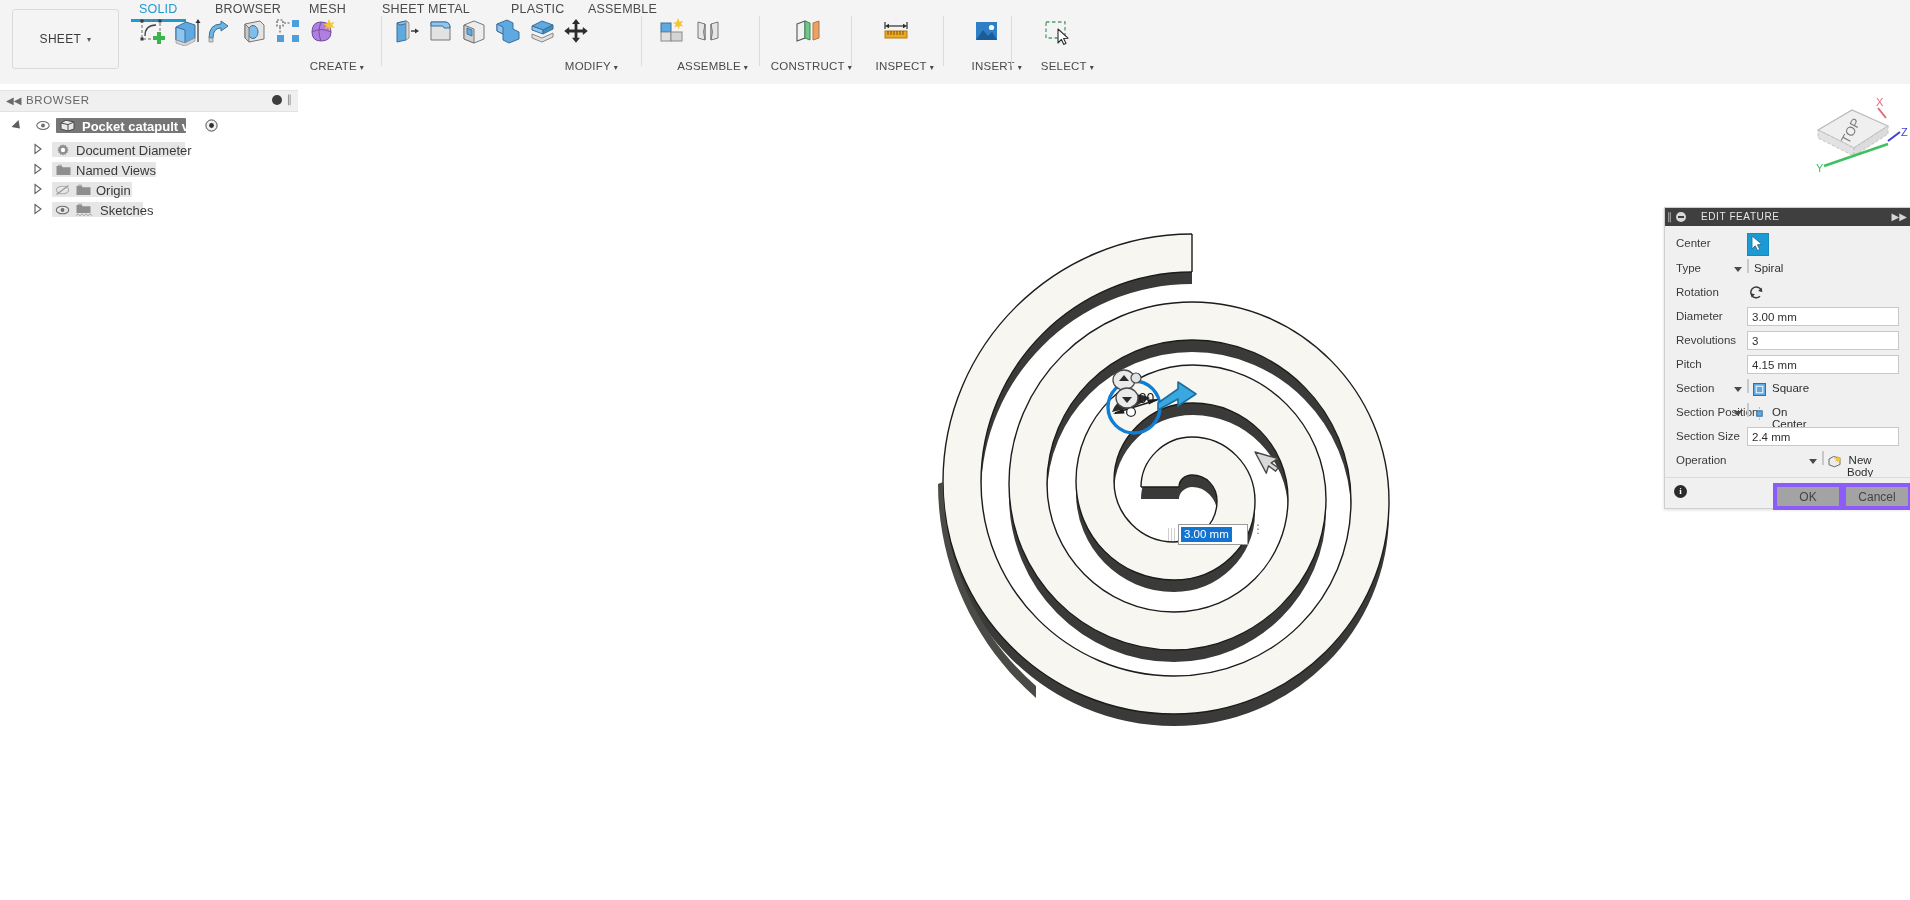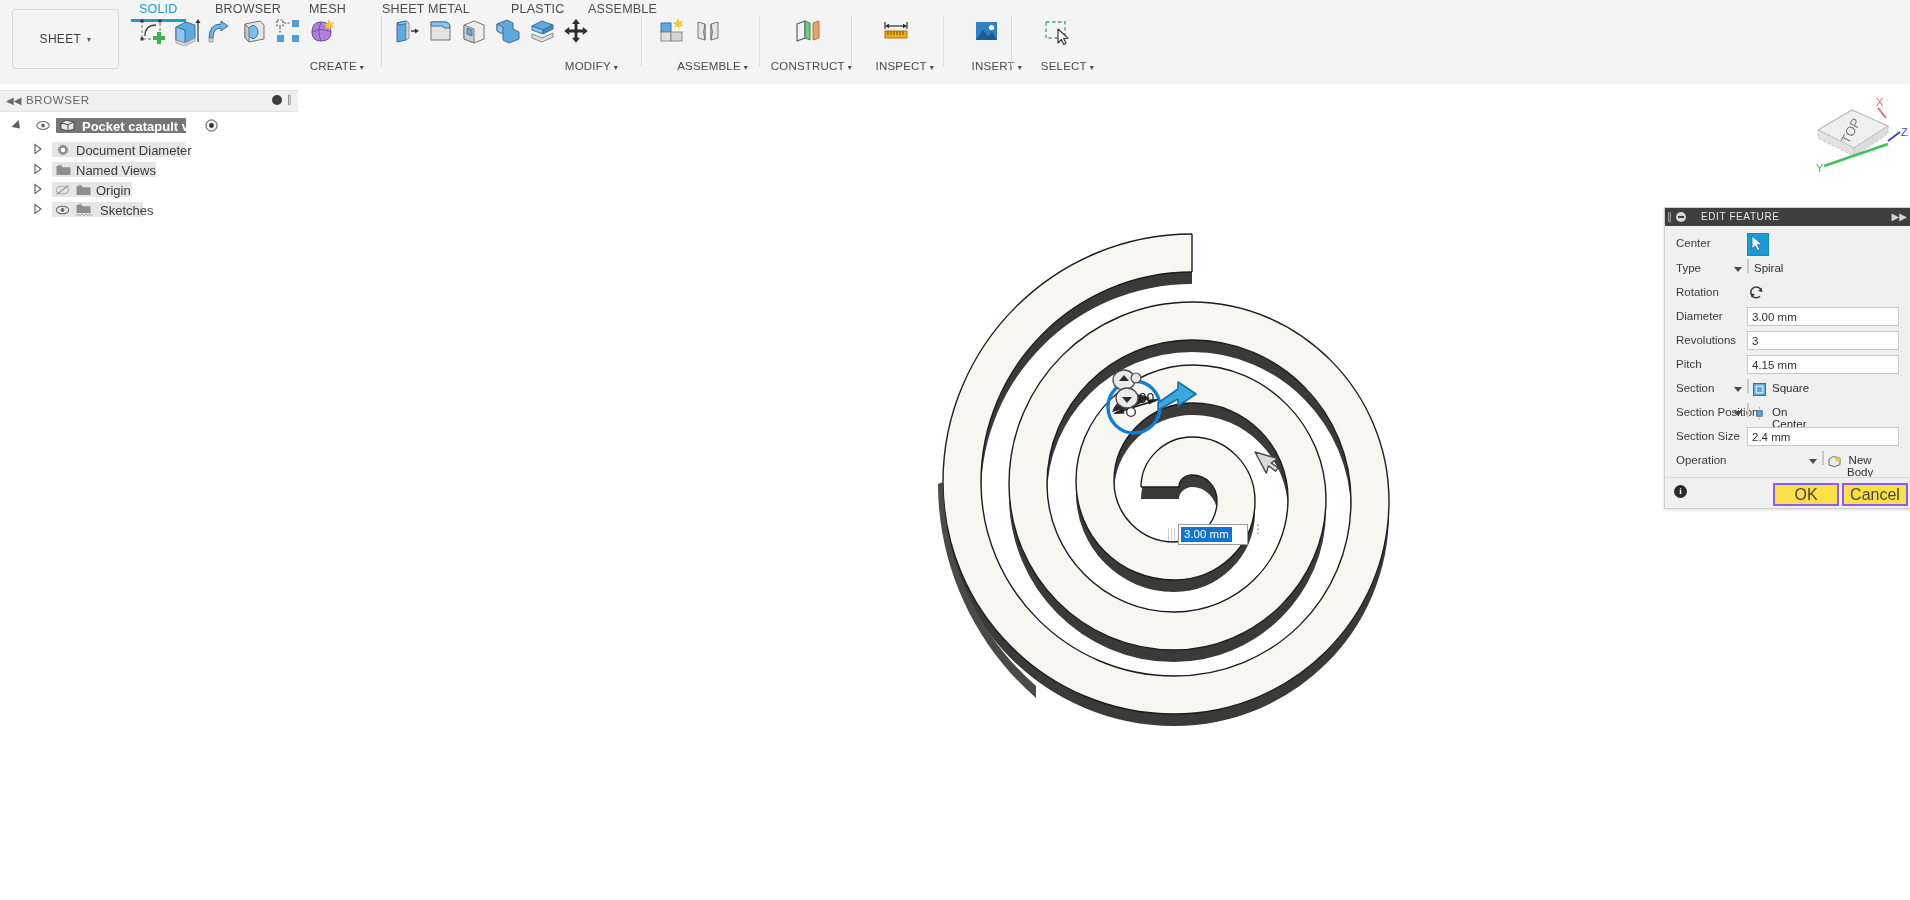--- a/index.html
+++ b/index.html
@@ -133,22 +133,22 @@
 
   #dlg-foot{
     position:relative;height:30px;border-top:1px solid #dadada;background:#f0f0f0;
   }
   #info-icon{
     position:absolute;left:9px;top:7px;width:13px;height:13px;border-radius:50%;
     background:#2b2b2b;color:#fff;font-size:9px;font-weight:bold;
     text-align:center;line-height:13px;cursor:pointer;font-family:"Liberation Serif",serif;
   }
   .dbtn{
-    position:absolute;top:5px;height:19px;width:62px;background:#fde047;
-    border:2px solid #8b5cf6;font-size:16px;color:#444;cursor:pointer;
+    position:absolute;top:5px;height:19px;width:62px;background:#a3a3a3;
+    border:4px solid #8b5cf6;font-size:12px;color:#444;cursor:pointer;
     display:flex;align-items:center;justify-content:center;
     font-family:"Liberation Sans",sans-serif;
   }
   #btn-ok{left:108px;}
   #btn-cancel{left:177px;}
 
   
   #inline-edit{position:absolute;left:1168px;top:524px;width:100px;height:22px;}
   #inline-edit .grip2{
     position:absolute;left:0;top:4px;width:9px;height:13px;

